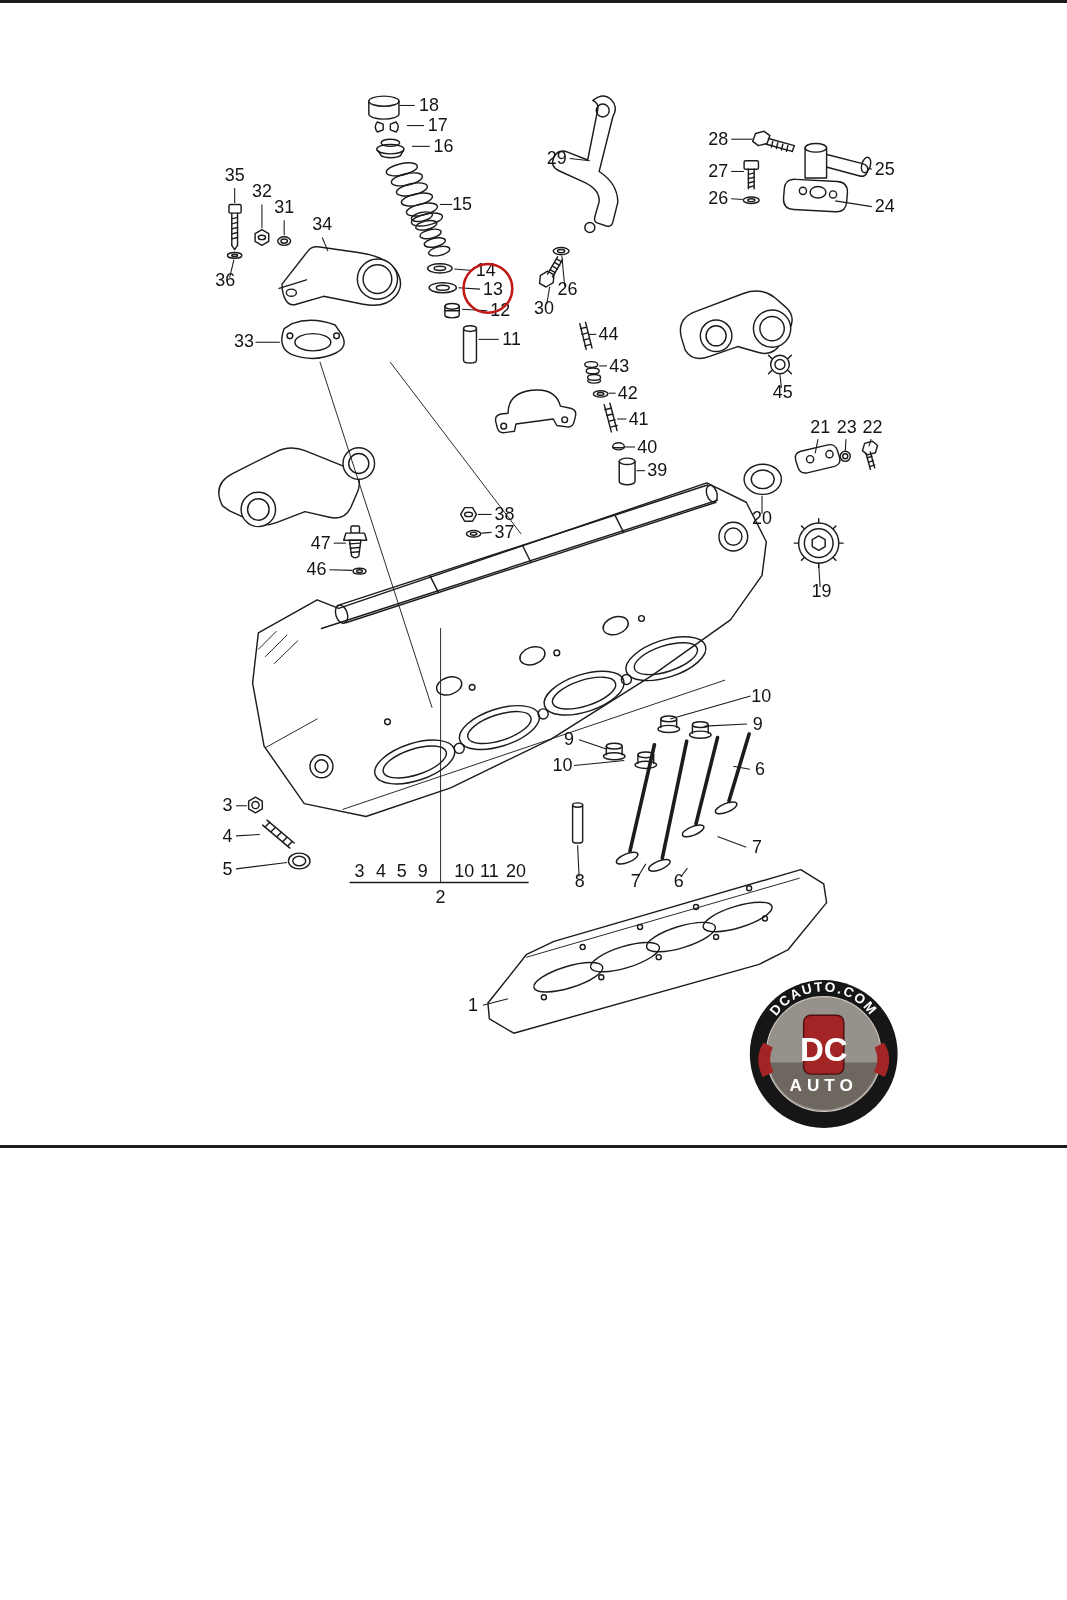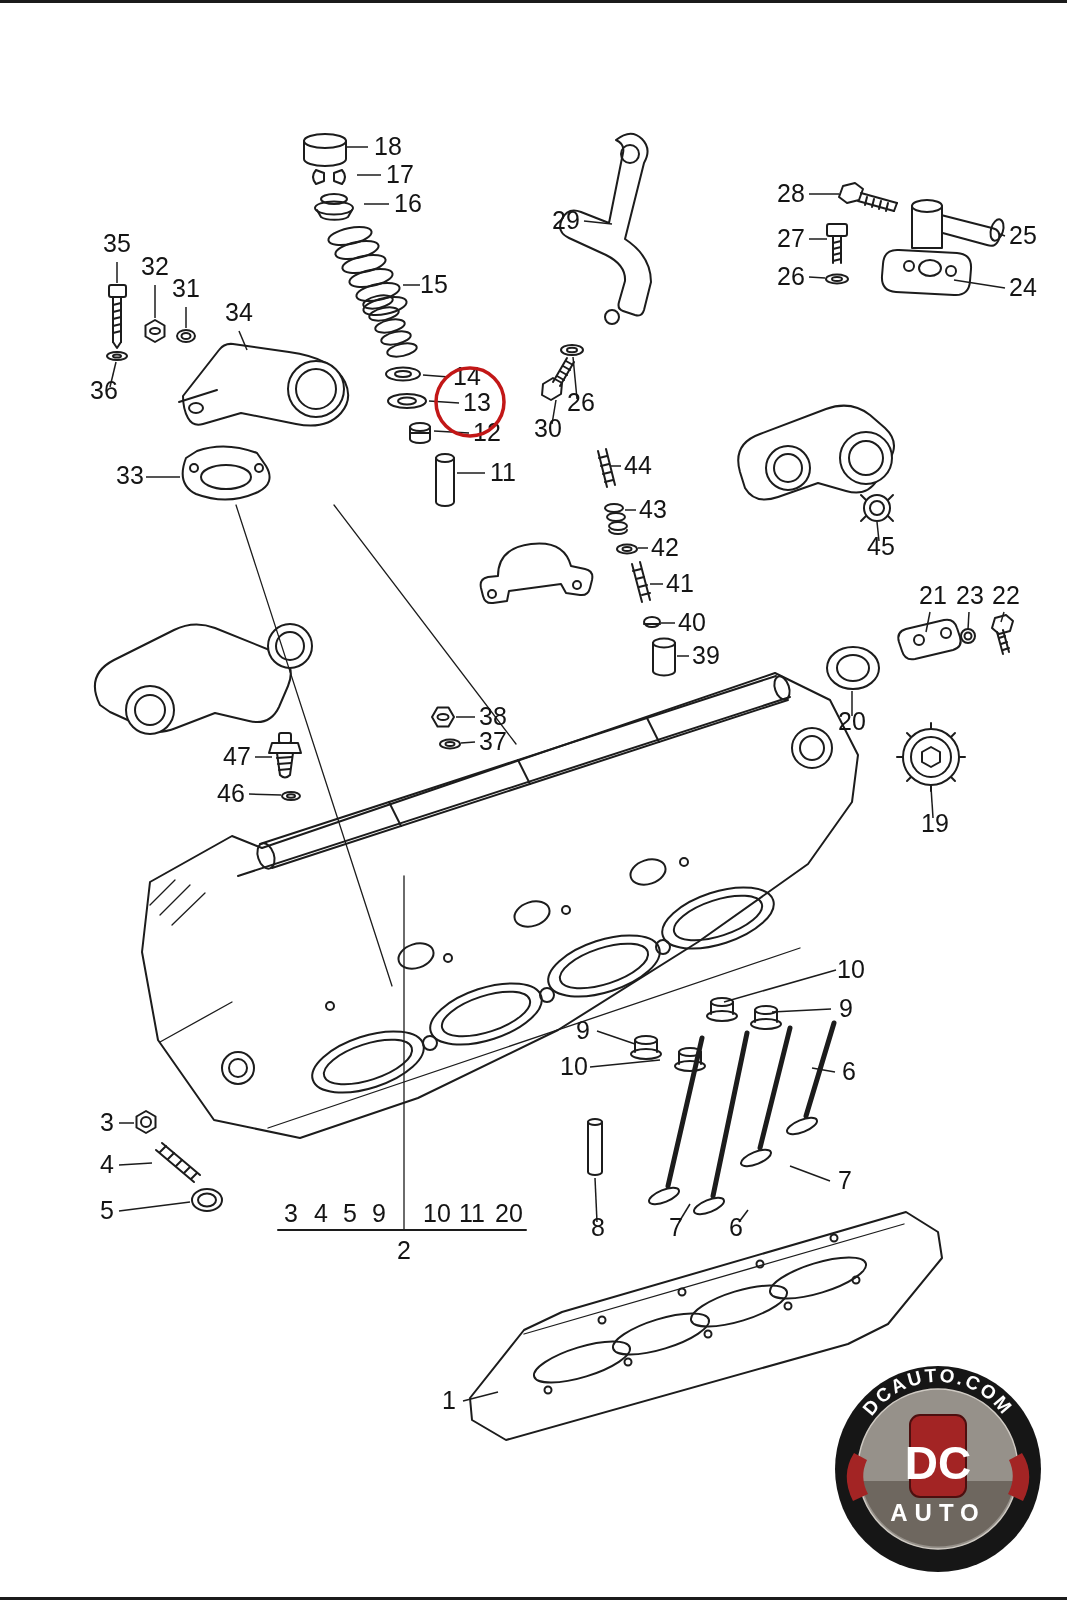--- a/index.html
+++ b/index.html
@@ -1,17 +1,17 @@
 <!DOCTYPE html>
 <html style="--bg: #ffffff; --line: #1c1c1c; --accent: #c21717;"><head>
 <meta charset="utf-8">
 <style>
   html,body{margin:0;padding:0;background:#ffffff;}
   .stage{
-    position:relative;width:1067px;height:1600px;background:var(--bg,#ffffff);
+    position:relative;width:1067px;height:1148px;background:var(--bg,#ffffff);
     font-family:"Liberation Sans",sans-serif;overflow:hidden;
   }
   .stage svg{position:absolute;left:0;top:0;width:100%;height:100%;}
   .edge{position:absolute;left:0;width:100%;height:3px;background:#1b1b1b;}
   .edge.top{top:0;}
   .edge.bottom{bottom:0;}
   .art{fill:none;stroke:var(--line,#1c1c1c);stroke-width:2;stroke-linecap:round;stroke-linejoin:round;}
   .art .fw{fill:#ffffff;}
   .art .thin{stroke-width:1.3;}
   .art .stem{stroke-width:5;}

